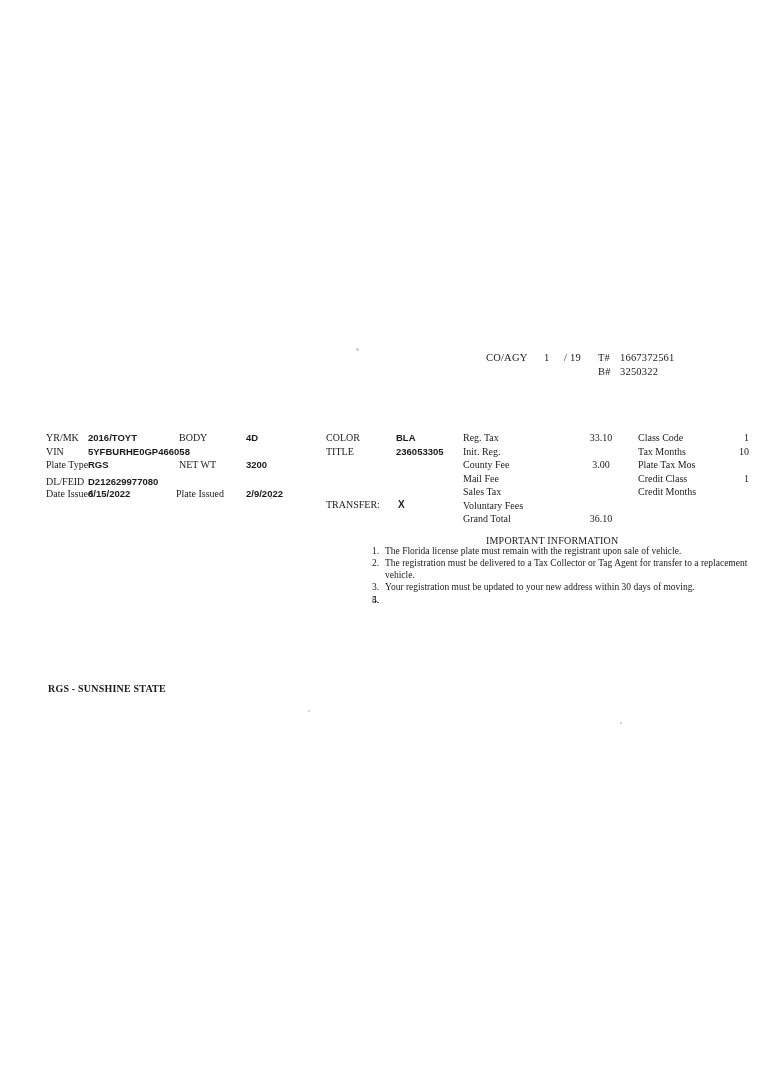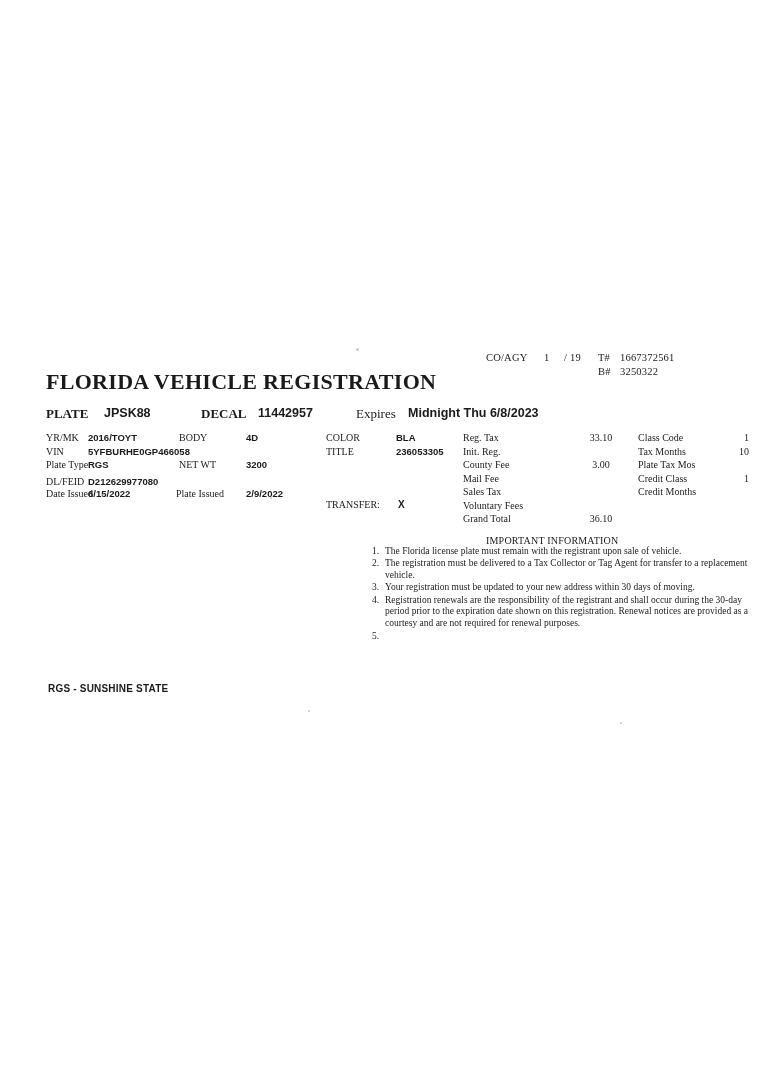--- a/index.html
+++ b/index.html
@@ -174,21 +174,21 @@
     text-align: right;
   }
 
   
   .footer {
     position: absolute;
     left: 40px;
     top: 683px;
     font-size: 10px;
     font-weight: bold;
-    font-family: Liberation Sans, sans-serif;
+    font-family: Liberation Serif, serif;
     letter-spacing: 0.2px;
   }
 
   
   .speck {
     position: absolute;
     background: #c9c9c9;
     border-radius: 50%;
   }
 </style>
@@ -212,30 +212,21 @@
     </div>
     <div class="meta-row">
       <span class="lbl"></span>
       <span class="v1"></span>
       <span class="v2"></span>
       <span class="tag">B#</span>
       <span class="num">3250322</span>
     </div>
   </div>
 
-  <div class="title">FLORIDA VEHICLE REGISTRATION</div>
-
-  <div class="plateline">
-    <span class="pl-plate-lbl">PLATE</span>
-    <span class="pl-plate-val">JPSK88</span>
-    <span class="pl-decal-lbl">DECAL</span>
-    <span class="pl-decal-val">11442957</span>
-    <span class="pl-exp-lbl">Expires</span>
-    <span class="pl-exp-val">Midnight Thu 6/8/2023</span>
-  </div>
+
 
   <div class="details">
     <div class="row">
       <span class="k c1k">YR/MK</span>
       <span class="v c1v">2016/TOYT</span>
       <span class="k c2k">BODY</span>
       <span class="v c2v">4D</span>
       <span class="k c3k">COLOR</span>
       <span class="v c3v">BLA</span>
     </div>
@@ -318,21 +309,20 @@
     <div class="note">
       <span class="n">2.</span>
       <span>The registration must be delivered to a Tax Collector or Tag Agent for transfer to a replacement vehicle.</span>
     </div>
     <div class="note">
       <span class="n">3.</span>
       <span>Your registration must be updated to your new address within 30 days of moving.</span>
     </div>
     <div class="note">
       <span class="n">4.</span>
-      <span>Registration renewals are the responsibility of the registrant and shall occur during the 30-day period prior to the expiration date shown on this registration.  Renewal notices are provided as a courtesy and are not required for renewal purposes.</span>
     </div>
     <div class="note">
       <span class="n">5.</span>
     </div>
   </div>
 
   <div class="footer">RGS - SUNSHINE STATE</div>
 
 </div>
 

